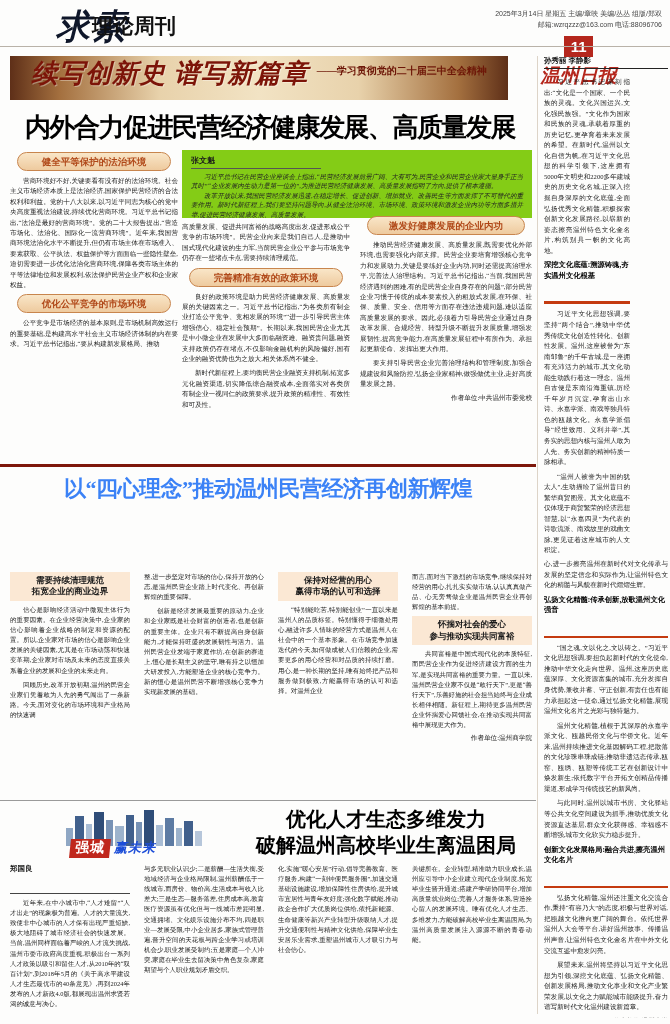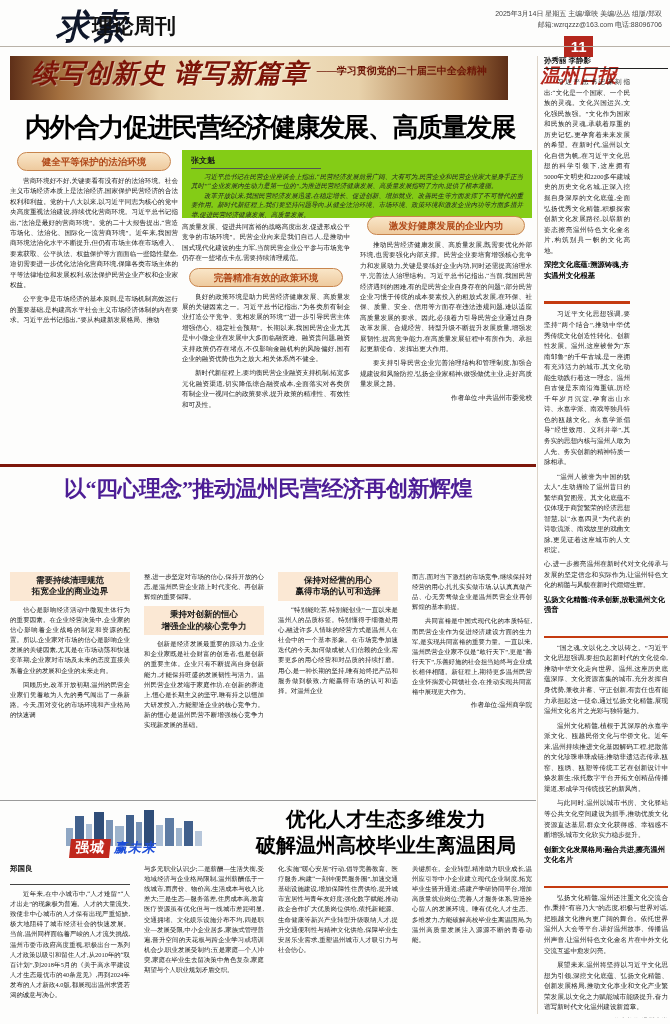--- a/index.html
+++ b/index.html
@@ -30,37 +30,37 @@
   .a1-author { font-size:8px; font-weight:bold; border-bottom:1px solid #555; display:block; width:130px; padding-bottom:2px; margin-bottom:3px; }
   .a1-intro p { font-size:6.5px; line-height:1.45; font-style:italic; text-align:justify; color:#222; text-indent:13px; }
   .ncol { position:absolute; overflow:hidden; }
   .pill { width:92%; margin:0 auto 5px; border:1px solid #c8854d; border-radius:10px;
     background:linear-gradient(180deg,#f9e6c8,#eeca9e); color:#b04818; font-weight:bold;
     font-size:9.5px; text-align:center; line-height:18px; height:19px; }
   .bodytxt { font-size:6.6px; line-height:1.58; text-align:justify; color:#1c1c1c; margin-bottom:4px; text-indent:13px; }
   .credit { font-size:6.6px; text-align:right; color:#1c1c1c; margin-top:2px; }
   .divider1 { position:absolute; left:0; top:464px; width:536px; height:3px; background:#7d170b; }
   
-  .a2-headline { position:absolute; left:0; top:474px; width:536px; text-align:center; font-size:22px; font-weight:bold; letter-spacing:-0.5px; color:#4c1d95; }
+  .a2-headline { position:absolute; left:0; top:474px; width:536px; text-align:center; font-size:22px; font-weight:bold; letter-spacing:-0.5px; color:#3b82f6; }
   .a2-intro { position:absolute; left:30px; top:506px; width:476px; height:60px; padding:3px 16px; overflow:hidden; }
   .a2-bracket { position:absolute; top:0; width:12px; height:56px; border:3px solid #8a2a12; }
   .a2-bl { left:0; border-right:none; }
   .a2-br { right:0; border-left:none; }
   .a2-author { font-size:7.5px; font-weight:bold; border-bottom:1px solid #666; display:block; width:100%; padding-bottom:2px; margin-bottom:3px; }
   .a2-intro p { font-size:6.3px; line-height:1.5; font-style:italic; text-align:justify; text-indent:13px; color:#222; }
   .subhead2 { background:#fbe8d4; padding:3px 2px; text-align:center; font-weight:bold; font-size:8.5px; line-height:1.35; margin-bottom:4px; }
   .divider2 { position:absolute; left:0; top:800px; width:536px; height:1px; background:#9a9a9a; }
   
   .a3-logo { position:absolute; left:62px; top:810px; width:176px; height:50px; }
   .sky { position:absolute; bottom:14px; display:flex; align-items:flex-end; gap:2px; left:4px; }
   .sky i { display:block; }
   .a3-badge { position:absolute; left:8px; bottom:2px; background:#c0271c; color:#fff; font-weight:bold; font-size:14px; padding:0 5px 1px; transform:skewX(-6deg); letter-spacing:1px; }
   .a3-badge2 { position:absolute; left:52px; bottom:3px; color:#1d4ed8; font-weight:bold; font-style:italic; font-size:13px; letter-spacing:1px; }
   .a3-headline { position:absolute; left:238px; top:806px; width:296px; text-align:center; font-size:20px; font-weight:bold; line-height:1.3; color:#000; }
-  .a3-author { font-size:7.5px; font-weight:bold; border-bottom:1px solid #444; display:block; width:100%; padding-bottom:10px; margin-bottom:4px; }
+  .a3-author { font-size:7.5px; font-weight:bold; border-bottom:1px solid #444; display:block; width:100%; padding-bottom:19px; margin-bottom:4px; }
   
   .vrule { position:absolute; left:537px; top:56px; width:1px; height:958px; background:#ddd4c8; }
   .rc { position:absolute; left:544px; top:56px; width:124px; height:962px; overflow:hidden; }
   .rc-authors { font-size:7.5px; font-weight:bold; border-bottom:1px solid #222; padding-bottom:2px; margin-bottom:8px; width:100%; }
   .rc-regionA { position:relative; height:478px; overflow:hidden; padding-right:38px; }
   .rc p { font-size:6.6px; line-height:1.6; text-align:justify; margin-bottom:4px; text-indent:13px; color:#1c1c1c; }
   .rc-sub { font-size:7.3px; font-weight:bold; line-height:1.45; border-bottom:3px solid #c43b10; padding-bottom:20px; margin:3px 0 5px; color:#000; }
   .rc-sub.thin { border-bottom-width:2px; }
   .rc-regionB { margin-top:4px; }
 </style>
@@ -90,20 +90,21 @@
 
   <div class="a1-intro">
     <span class="a1-author">张文魁</span>
     <p>习近平总书记在民营企业座谈会上指出,“民营经济发展前景广阔、大有可为,民营企业和民营企业家大显身手正当其时”“企业发展内生动力是第一位的”,为推进民营经济健康发展、高质量发展指明了方向,提供了根本遵循。</p>
     <p>改革开放以来,我国民营经济发展迅速,在稳定增长、促进创新、增加就业、改善民生等方面发挥了不可替代的重要作用。新时代新征程上,我们要坚持问题导向,从健全法治环境、市场环境、政策环境和激发企业内功等方面多措并举,促进民营经济健康发展、高质量发展。</p>
   </div>
 
   <div class="ncol" style="left:10px; top:152px; width:168px; height:306px;">
     <div class="pill">健全平等保护的法治环境</div>
     <p class="bodytxt">营商环境好不好,关键要看有没有好的法治环境。社会主义市场经济本质上是法治经济,国家保护民营经济的合法权利和利益。党的十八大以来,以习近平同志为核心的党中央高度重视法治建设,持续优化营商环境。习近平总书记指出,“法治是最好的营商环境”。党的二十大报告提出,“营造市场化、法治化、国际化一流营商环境”。近年来,我国营商环境法治化水平不断提升,但仍有市场主体在市场准入、要素获取、公平执法、权益保护等方面面临一些隐性壁垒,迫切需要进一步优化法治化营商环境,保障各类市场主体的平等法律地位和发展权利,依法保护民营企业产权和企业家权益。</p>
+    <div class="pill">优化公平竞争的市场环境</div>
     <p class="bodytxt">公平竞争是市场经济的基本原则,是市场机制高效运行的重要基础,是构建高水平社会主义市场经济体制的内在要求。习近平总书记指出,“要从构建新发展格局、推动</p>
   </div>
 
   <div class="ncol" style="left:182px; top:222px; width:168px; height:236px;">
     <p class="bodytxt" style="text-indent:0;">高质量发展、促进共同富裕的战略高度出发,促进形成公平竞争的市场环境”。民营企业向来是我们自己人,是推动中国式现代化建设的生力军,当前民营企业公平参与市场竞争仍存在一些堵点卡点,需要持续清理规范。</p>
     <div class="pill">完善精准有效的政策环境</div>
     <p class="bodytxt">良好的政策环境是助力民营经济健康发展、高质量发展的关键因素之一。习近平总书记指出,“为各类所有制企业打造公平竞争、竞相发展的环境”“进一步引导民营主体增强信心、稳定社会预期”。长期以来,我国民营企业尤其是中小微企业在发展中大多面临融资难、融资贵问题,融资支持政策仍存在堵点,不仅影响金融机构的风险偏好,国有企业的融资优势也为之放大,相关体系尚不健全。</p>
     <p class="bodytxt">新时代新征程上,要均衡民营企业融资支持机制,拓宽多元化融资渠道,切实降低综合融资成本,全面落实对各类所有制企业一视同仁的政策要求,提升政策的精准性、有效性和可及性。</p>
   </div>
 
@@ -123,37 +124,37 @@
     <div class="subhead2">
       <div>需要持续清理规范</div>
       <div>拓宽企业的商业边界</div>
     </div>
     <p class="bodytxt" style="font-size:6.4px;">信心是影响经济活动中微观主体行为的重要因素。在企业经营决策中,企业家的信心影响着企业战略的制定和资源的配置。所以,企业家对市场的信心是影响企业发展的关键因素,尤其是在市场动荡和快速变革期,企业家对市场及未来的态度直接关系着企业的发展和企业的未来走向。</p>
     <p class="bodytxt" style="font-size:6.4px;">回顾历史,改革开放初期,温州的民营企业家们凭着敢为人先的勇气闯出了一条新路。今天,面对变化的市场环境和产业格局的快速调</p>
   </div>
 
   <div class="ncol" style="left:144px; top:572px; width:120px; height:222px;">
     <p class="bodytxt" style="font-size:6.4px; text-indent:0;">整,进一步坚定对市场的信心,保持开放的心态,是温州民营企业踏上时代变化、再创新辉煌的重要保障。</p>
-    <div class="subhead2">
-      <div>秉持对创新的恒心</div>
-      <div>增强企业的核心竞争力</div>
-    </div>
     <p class="bodytxt" style="font-size:6.4px;">创新是经济发展最重要的原动力,企业和企业家既是社会财富的创造者,也是创新的重要主体。企业只有不断提高自身创新能力,才能保持旺盛的发展韧性与活力。温州民营企业发端于家庭作坊,在创新的赛道上,恒心是长期主义的坚守,唯有持之以恒加大研发投入,方能塑造企业的核心竞争力。新的恒心是温州民营不断增强核心竞争力实现新发展的基础。</p>
   </div>
 
   <div class="ncol" style="left:278px; top:572px; width:120px; height:222px;">
     <div class="subhead2">
       <div>保持对经营的用心</div>
       <div>赢得市场的认可和选择</div>
     </div>
     <p class="bodytxt" style="font-size:6.4px;">“特别能吃苦,特别能创业”一直以来是温州人的品质标签。特别懂得于细微处用心,融进许多人情味的经营方式是温州人在社会中的一个基本形象。在市场竞争加速迭代的今天,如何做成被人们信赖的企业,需要更多的用心经营和对品质的持续打磨。用心,是一种长期的坚持,唯有始终把产品和服务做到极致,方能赢得市场的认可和选择。对温州企业</p>
   </div>
 
   <div class="ncol" style="left:412px; top:572px; width:120px; height:222px;">
     <p class="bodytxt" style="font-size:6.4px; text-indent:0;">而言,面对当下激烈的市场竞争,继续保持对经营的用心,扎扎实实做市场,认认真真做产品、心无旁骛做企业是温州民营企业再创辉煌的基本前提。</p>
+    <div class="subhead2">
+      <div>怀揣对社会的爱心</div>
+      <div>参与推动实现共同富裕</div>
+    </div>
     <p class="bodytxt" style="font-size:6.4px;">共同富裕是中国式现代化的本质特征,而民营企业作为促进经济建设方面的生力军,是实现共同富裕的重要力量。一直以来,温州民营企业家不仅是“敢行天下”,更是“善行天下”,乐善好施的社会担当始终与企业成长相伴相随。新征程上,期待更多温州民营企业怀揣爱心回馈社会,在推动实现共同富裕中展现更大作为。</p>
     <div class="credit">作者单位:温州商学院</div>
   </div>
 
   <div class="divider2"></div>
 
   <div class="a3-logo">
     <div class="sky">
       <i style="width:7px;height:18px;background:#8fa7c4;"></i>
       <i style="width:9px;height:30px;background:#41608c;"></i>

